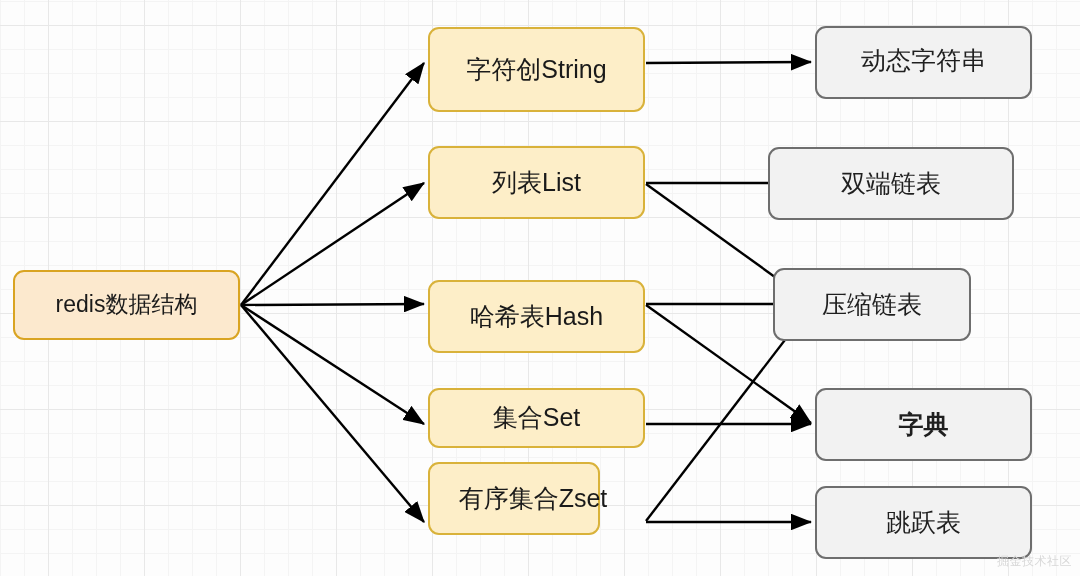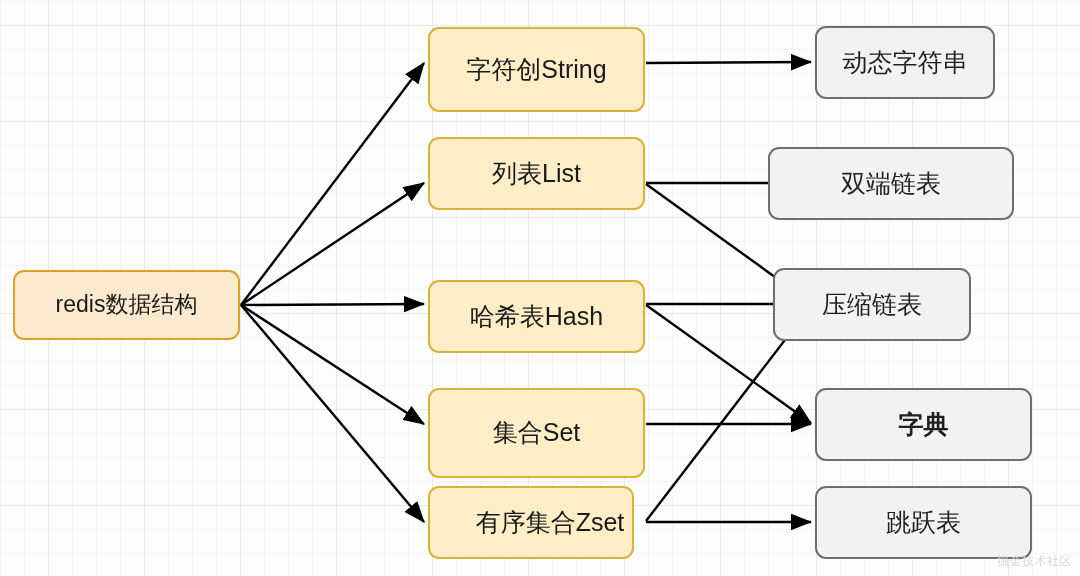--- a/index.html
+++ b/index.html
@@ -100,34 +100,34 @@
       </g>
   </svg>
 
   <div class="node node-root" style="left: 13px; top: 270px; width: 227px; height: 70px; align-items: center;">
     <span>redis数据结构</span>
   </div>
 
   <div class="node node-type" style="left: 428px; top: 27px; width: 217px; height: 85px;">
     <span>字符创String</span>
   </div>
-  <div class="node node-type" style="left: 428px; top: 137px; width: 217px; height: 73px;">
+  <div class="node node-type" style="left: 428px; top: 146px; width: 217px; height: 73px;">
     <span>列表List</span>
   </div>
   <div class="node node-type" style="left: 428px; top: 268px; width: 217px; height: 73px; margin-top: 12px;">
     <span>哈希表Hash</span>
   </div>
-  <div class="node node-type" style="left: 428px; top: 388px; width: 217px; height: 90px;">
+  <div class="node node-type" style="left: 428px; top: 388px; width: 217px; height: 60px;">
     <span>集合Set</span>
   </div>
-  <div class="node node-type" style="left: 428px; top: 486px; width: 206px; height: 73px; padding-left: 38px;">
+  <div class="node node-type" style="left: 428px; top: 462px; width: 172px; height: 73px; padding-left: 38px;">
     <span>有序集合Zset</span>
   </div>
 
-  <div class="node node-impl" style="left: 815px; top: 26px; width: 180px; height: 73px;">
+  <div class="node node-impl" style="left: 815px; top: 26px; width: 217px; height: 73px; font-family: Liberation Mono, monospace;">
     <span>动态字符串</span>
   </div>
   <div class="node node-impl" style="left: 768px; top: 147px; width: 246px; height: 73px;">
     <span>双端链表</span>
   </div>
   <div class="node node-impl" style="left: 773px; top: 268px; width: 198px; height: 73px;">
     <span>压缩链表</span>
   </div>
   <div class="node node-impl" style="left: 815px; top: 388px; width: 217px; height: 73px; font-weight: bold;">
     <span>字典</span>

